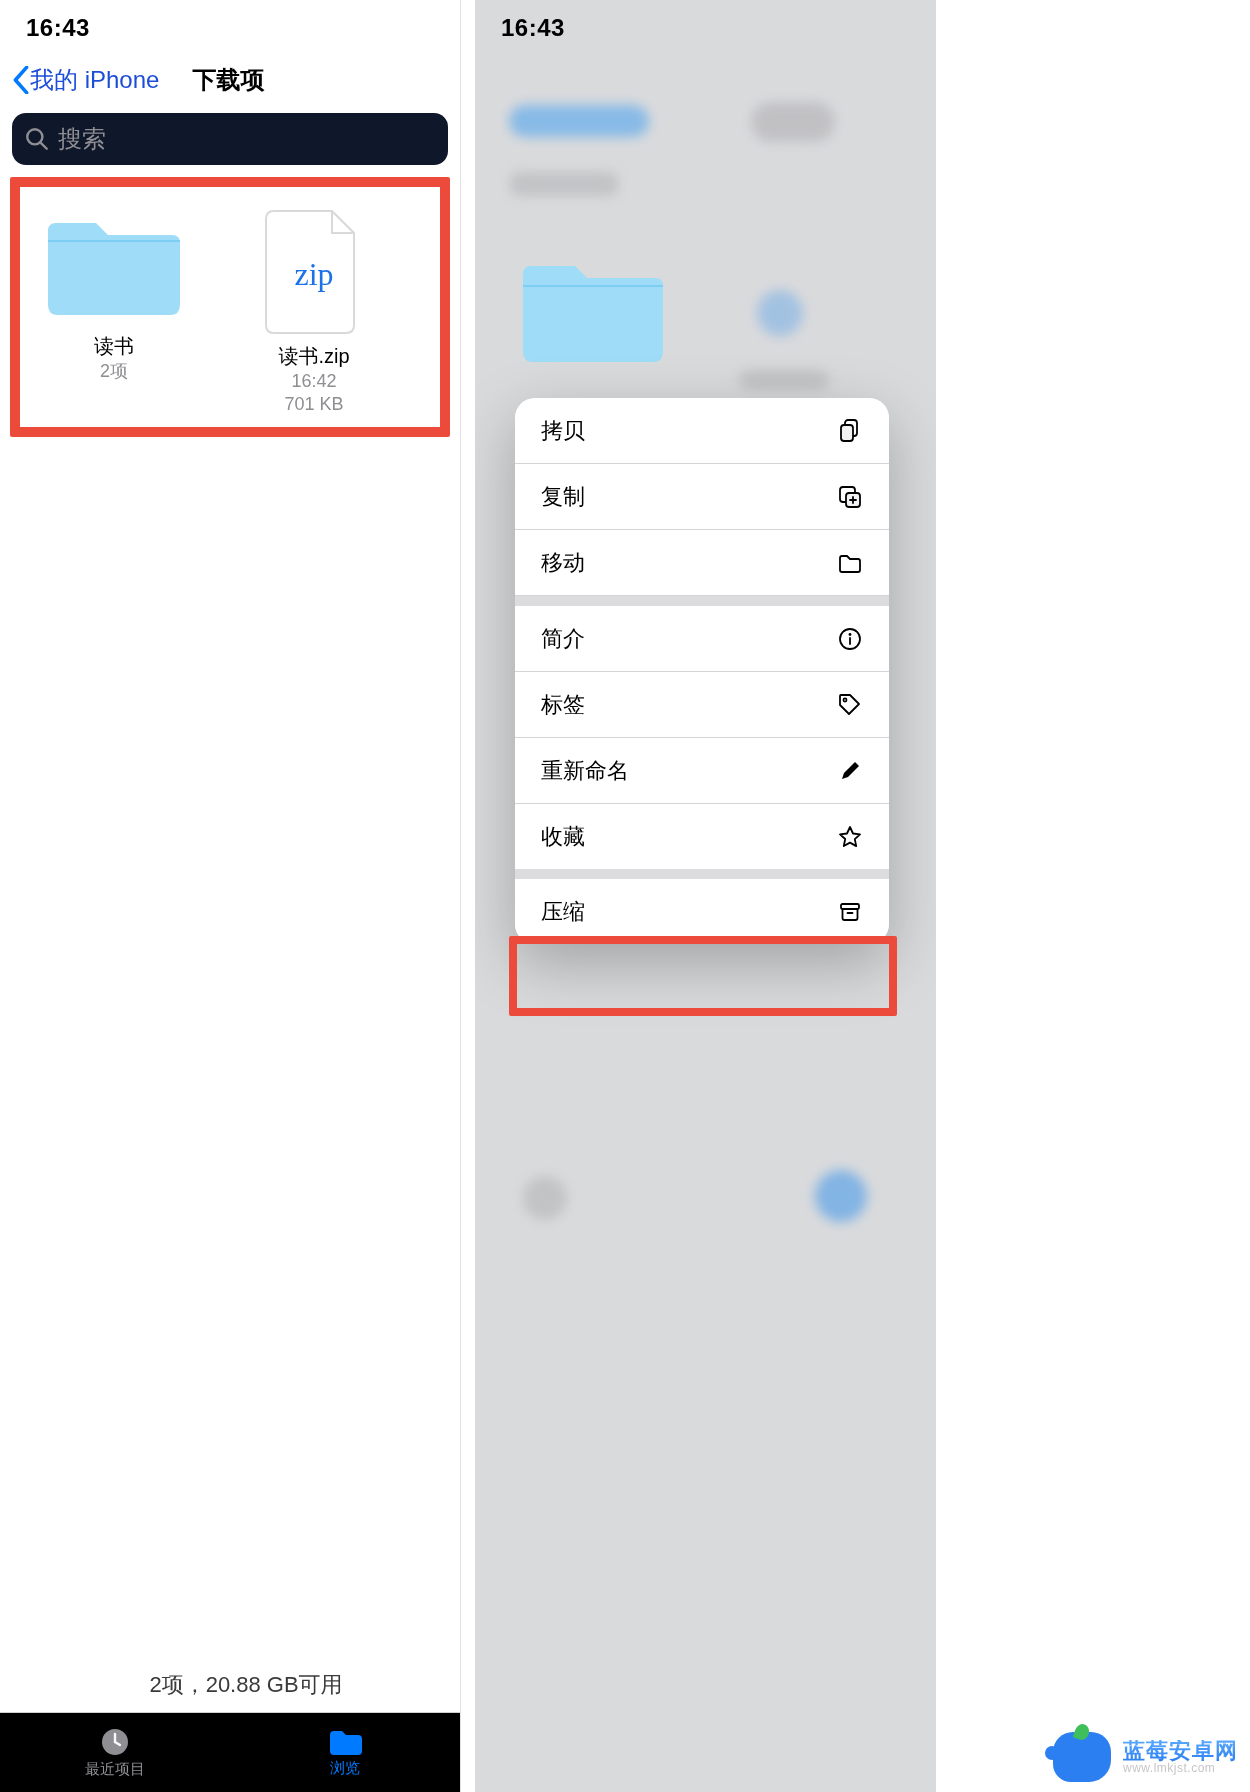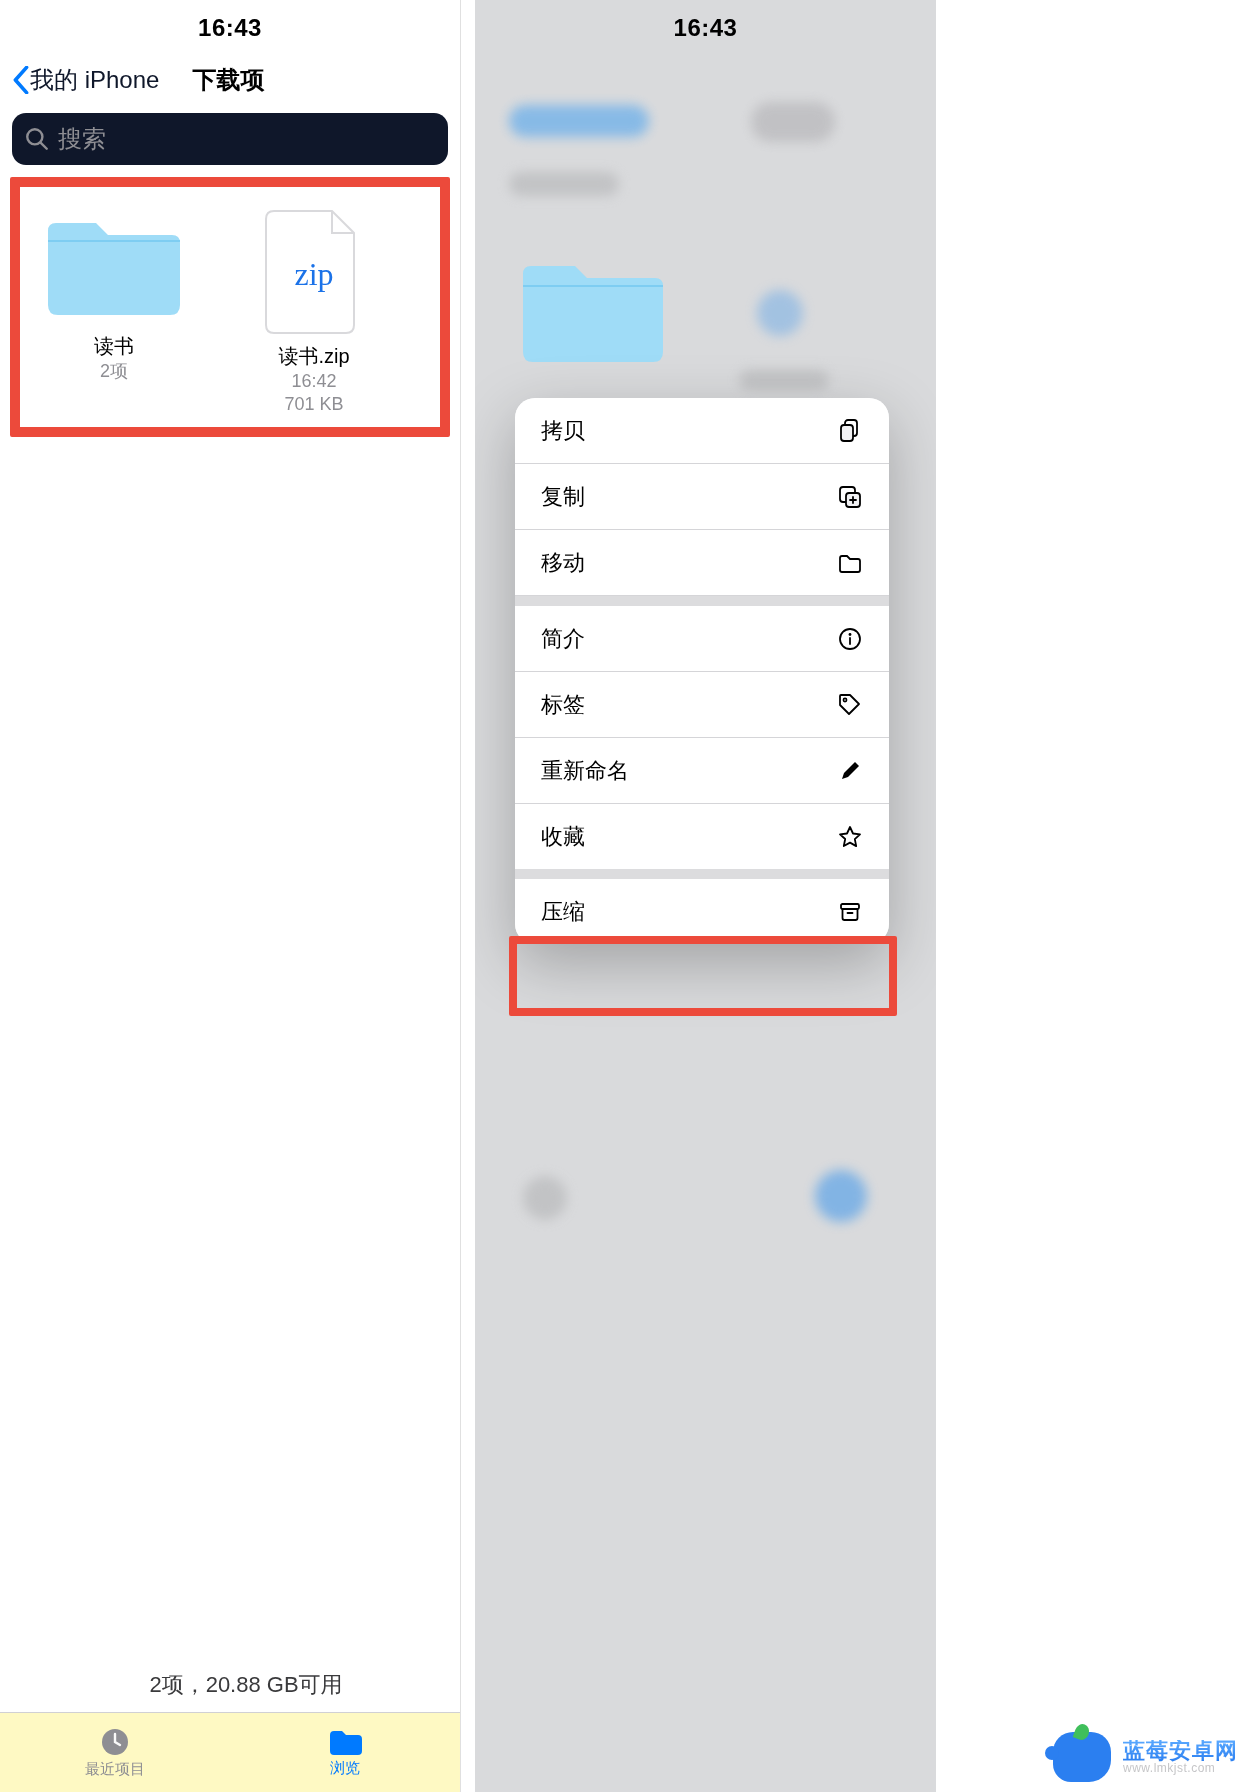--- a/index.html
+++ b/index.html
@@ -9,25 +9,25 @@
     background: #fff;
     display: flex;
     position: relative;
   }
   .pane { position: relative; overflow: hidden; }
   .pane-left { width: 461px; background: #fff; border-right: 1px solid #e0e0e0; display:flex; flex-direction:column;}
   .pane-divider { width: 14px; background: #fff; }
   .pane-right { width: 461px; flex: 0 0 461px; }
 
   
-  .status-bar { height: 55px; display: flex; align-items: center; padding: 0 26px; justify-content: center; }
+  .status-bar { height: 55px; display: flex; align-items: center; padding: 0 26px; }
   .status-time { font-size: 24px; font-weight: 700; letter-spacing: 0.5px; }
 
   .nav-bar { height: 50px; display: flex; align-items: center; position: relative; padding: 0 12px; }
-  .back-btn { display: flex; align-items: center; color: #0f172a; font-size: 24px; }
+  .back-btn { display: flex; align-items: center; color: #1d4ed8; font-size: 24px; }
   .back-btn svg { width: 18px; height: 28px; }
   .nav-title {
     position: absolute; left: 0; right: 3px; text-align: center;
     font-size: 24px; font-weight: 600; pointer-events: none;
   }
 
   .search-bar {
     margin: 8px 12px 12px; height: 52px; background: #0f172a; border-radius: 14px;
     display: flex; align-items: center; padding: 0 12px; gap: 8px;
   }
@@ -41,21 +41,21 @@
   }
   .file-grid { display: flex; padding: 20px 14px 0 14px; gap: 0; }
   .file-item { width: 200px; display: flex; flex-direction: column; align-items: center; text-align: center; }
   .folder-icon { width: 148px; height: 114px; margin-bottom: 10px; }
   .zip-icon { width: 104px; height: 130px; margin-bottom: 4px; position: relative; }
   .file-name { font-size: 20px; color: #000; margin-top: 2px; }
   .file-sub { font-size: 18px; color: #8e8e93; line-height: 1.25; }
 
   .left-footer { text-align: center; font-size: 22px; color: #3a3a3c; padding-bottom: 12px; padding-left: 32px;}
   .tab-bar {
-    height: 80px; border-top: 1px solid #d0d0d4; display: flex; background:#fef9c3;
+    height: 80px; border-top: 1px solid #d0d0d4; display: flex; background:#000000;
   }
   .tab { flex: 1; display: flex; flex-direction: column; align-items: center; justify-content: center; gap: 2px;}
   .tab .tab-label { font-size: 15px; }
   .tab.inactive { color: #8e8e93; }
   .tab.active { color: #007aff; }
 
   
   .right-bg {
     position: absolute; inset: 0;
     background: linear-gradient(#d9dadc,#d9dadc);

